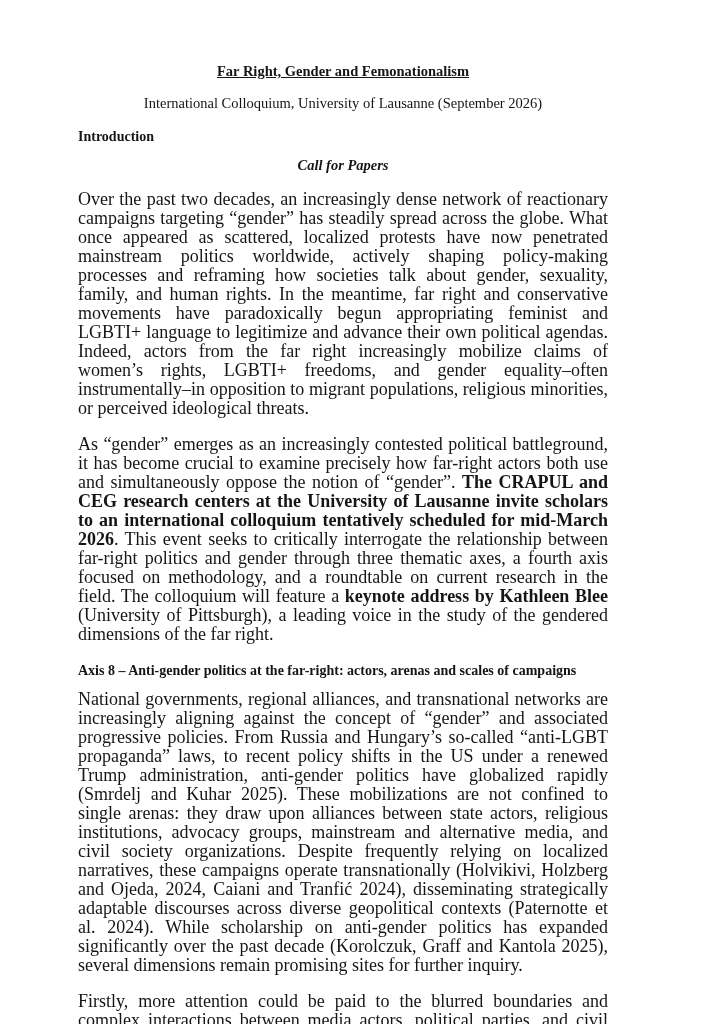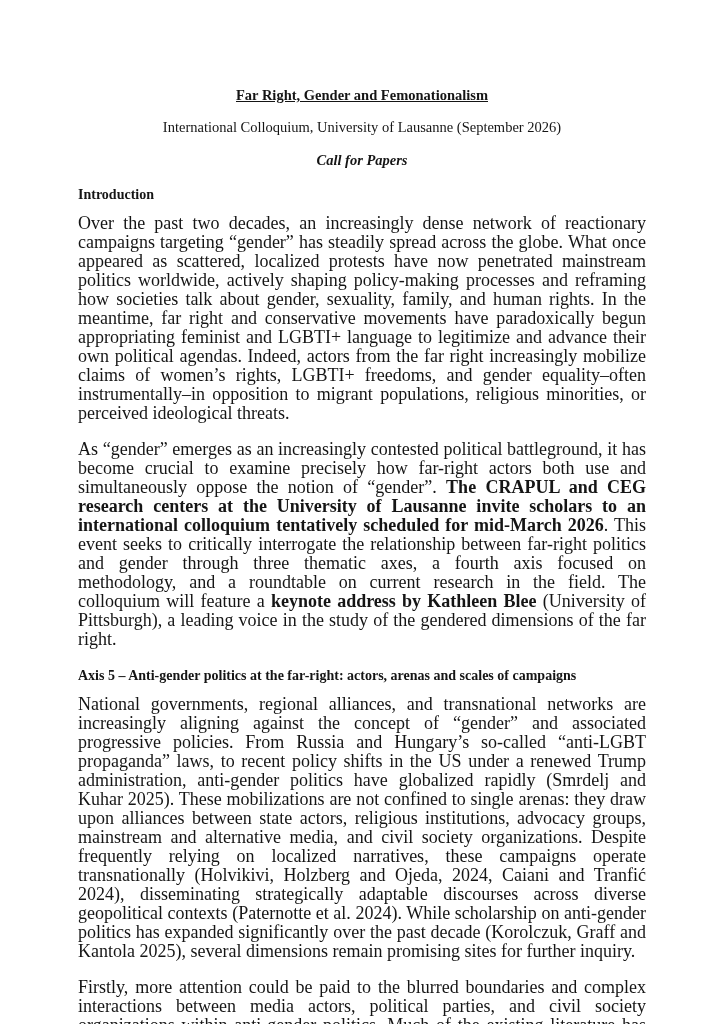--- a/index.html
+++ b/index.html
@@ -12,23 +12,22 @@
     width: 724px;
     height: 1024px;
     overflow: hidden;
     font-family: "Liberation Serif", "DejaVu Serif", serif;
     color: #151515;
   }
   .doc {
     box-sizing: border-box;
     width: 724px;
     height: 969px;
-    padding: 62px 78px 0 78px;
+    padding: 62px 116px 0 78px;
     background: #ffffff;
-    margin-top: 24px;
   }
   .block { font-size: 14px; }
   .title {
     text-align: center;
     font-weight: bold;
     text-decoration: underline;
     font-size: 14.5px;
     line-height: 19px;
     margin: 0 0 13px 0;
   }
@@ -59,20 +58,20 @@
     margin: 0 0 17px 0;
   }
   .para span.b { font-weight: bold; }
 </style>
 </head>
 <body>
 
 <main class="doc">
     <div class="block title"><span>Far Right, Gender and Femonationalism</span></div>
     <div class="block subtitle"><span>International Colloquium, University of Lausanne (September 2026)</span></div>
+    <div class="block heading"><span>Introduction</span></div>
     <div class="block cfp"><span>Call for Papers</span></div>
-    <div class="block heading"><span>Introduction</span></div>
     <p class="block para"><span>Over the past two decades, an increasingly dense network of reactionary campaigns targeting “gender” has steadily spread across the globe. What once appeared as scattered, localized protests have now penetrated mainstream politics worldwide, actively shaping policy-making processes and reframing how societies talk about gender, sexuality, family, and human rights. In the meantime, far right and conservative movements have paradoxically begun appropriating feminist and LGBTI+ language to legitimize and advance their own political agendas. Indeed, actors from the far right increasingly mobilize claims of women’s rights, LGBTI+ freedoms, and gender equality–often instrumentally–in opposition to migrant populations, religious minorities, or perceived ideological threats.</span></p>
     <p class="block para"><span>As “gender” emerges as an increasingly contested political battleground, it has become crucial to examine precisely how far-right actors both use and simultaneously oppose the notion of “gender”. </span><span class="b">The CRAPUL and CEG research centers at the University of Lausanne invite scholars to an international colloquium tentatively scheduled for mid-March 2026</span><span>. This event seeks to critically interrogate the relationship between far-right politics and gender through three thematic axes, a fourth axis focused on methodology, and a roundtable on current research in the field. The colloquium will feature a </span><span class="b">keynote address by Kathleen Blee</span><span> (University of Pittsburgh), a leading voice in the study of the gendered dimensions of the far right.</span></p>
-    <div class="block heading"><span>Axis 5 – Anti-gender politics at the far-right: actors, arenas and scales of campaigns</span></div>
+    <div class="block heading"><span>Axis 8 – Anti-gender politics at the far-right: actors, arenas and scales of campaigns</span></div>
     <p class="block para"><span>National governments, regional alliances, and transnational networks are increasingly aligning against the concept of “gender” and associated progressive policies. From Russia and Hungary’s so-called “anti-LGBT propaganda” laws, to recent policy shifts in the US under a renewed Trump administration, anti-gender politics have globalized rapidly (Smrdelj and Kuhar 2025). These mobilizations are not confined to single arenas: they draw upon alliances between state actors, religious institutions, advocacy groups, mainstream and alternative media, and civil society organizations. Despite frequently relying on localized narratives, these campaigns operate transnationally (Holvikivi, Holzberg and Ojeda, 2024, Caiani and Tranfić 2024), disseminating strategically adaptable discourses across diverse geopolitical contexts (Paternotte et al. 2024). While scholarship on anti-gender politics has expanded significantly over the past decade (Korolczuk, Graff and Kantola 2025), several dimensions remain promising sites for further inquiry.</span></p>
     <p class="block para"><span>Firstly, more attention could be paid to the blurred boundaries and complex interactions between media actors, political parties, and civil society organizations within anti-gender politics. Much of the existing literature has tended to address these actors separately, whereas closer analysis of their interdependence can illuminate how they collaborate, compete, and shape each other’s goals, discourses and practices (Datta 2021, House, Corêa and Paternotte 2023, Paternotte et al. 2024, Mariani 2025, Laquièze 2025).</span></p>
   </main>
 
 </body></html>

